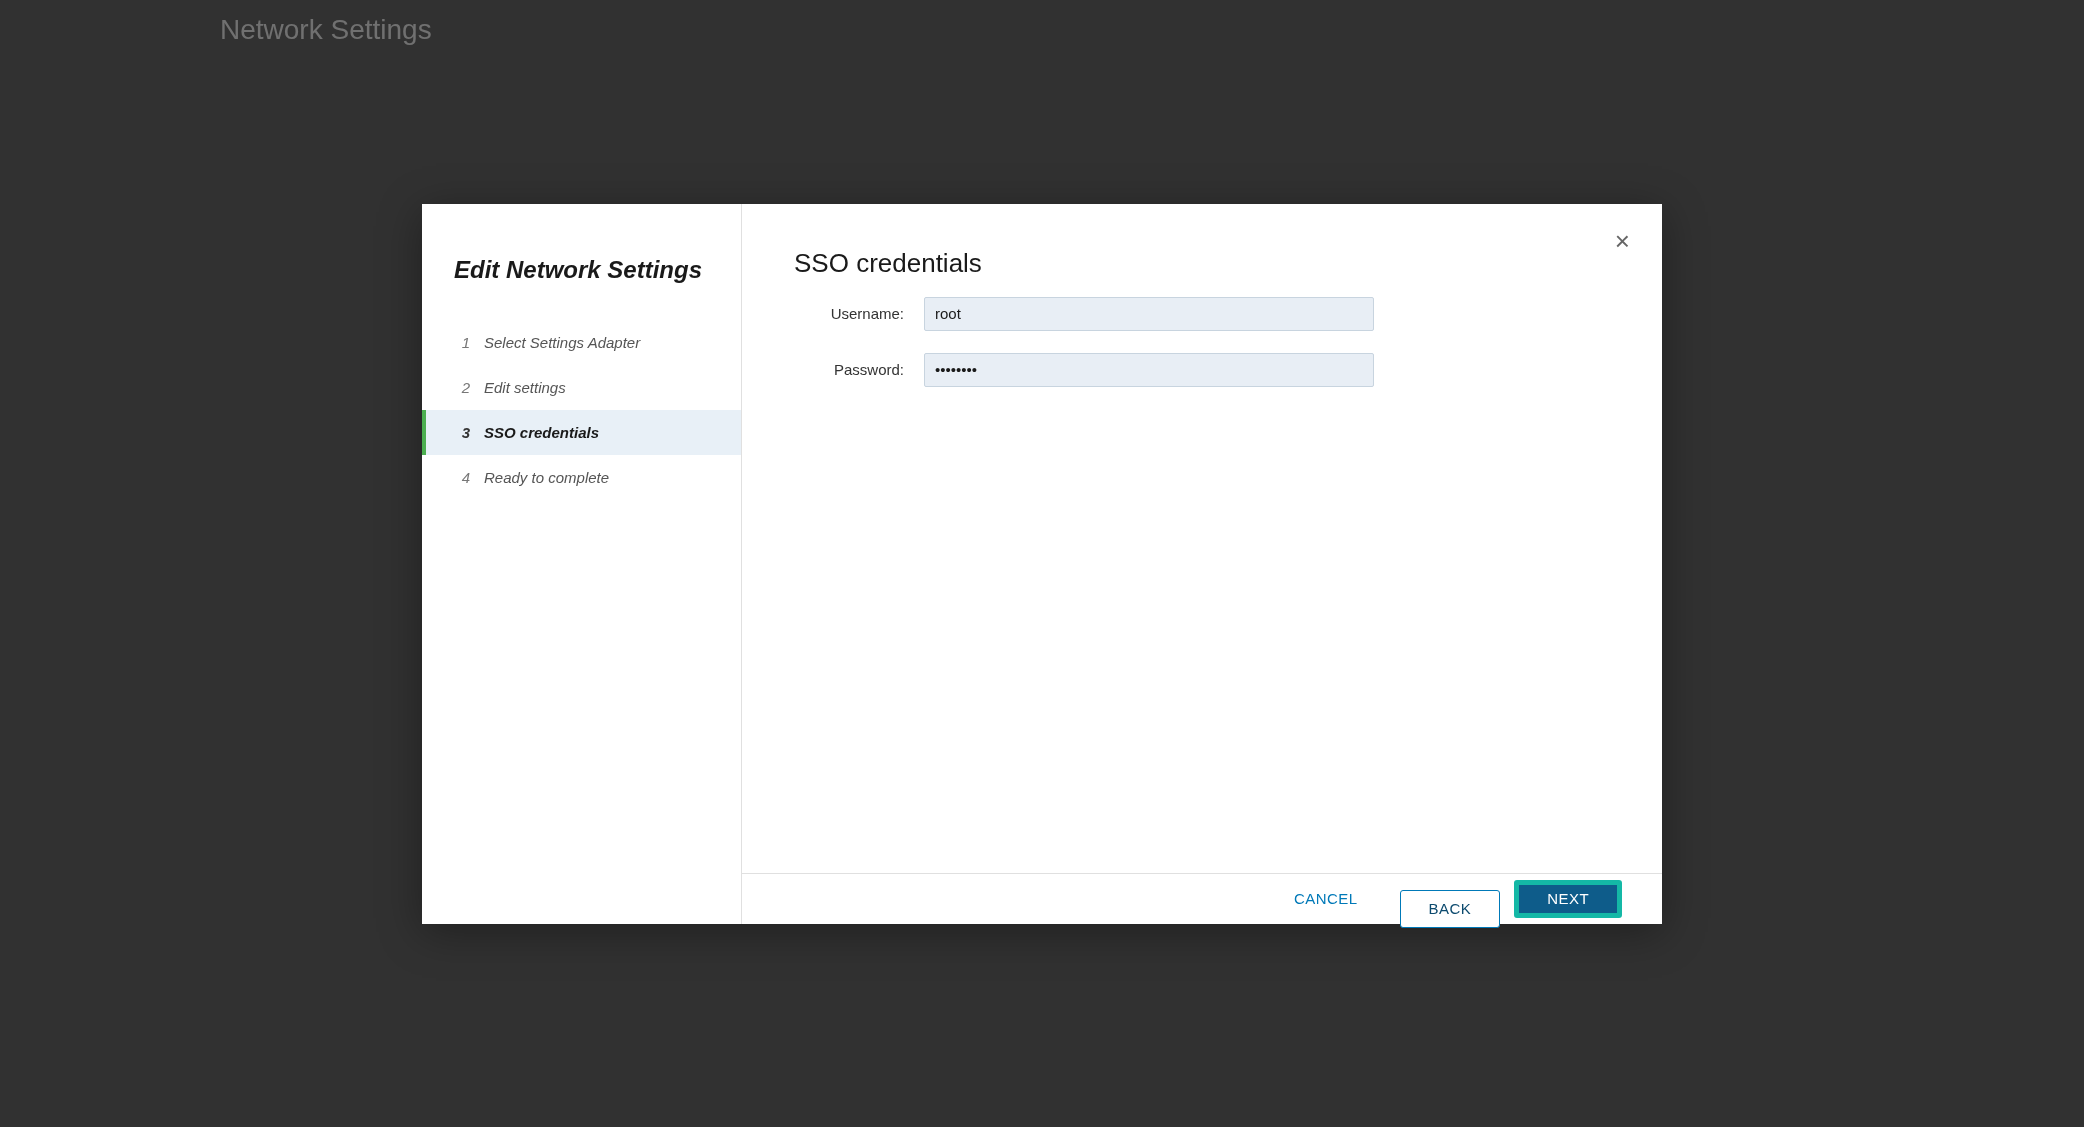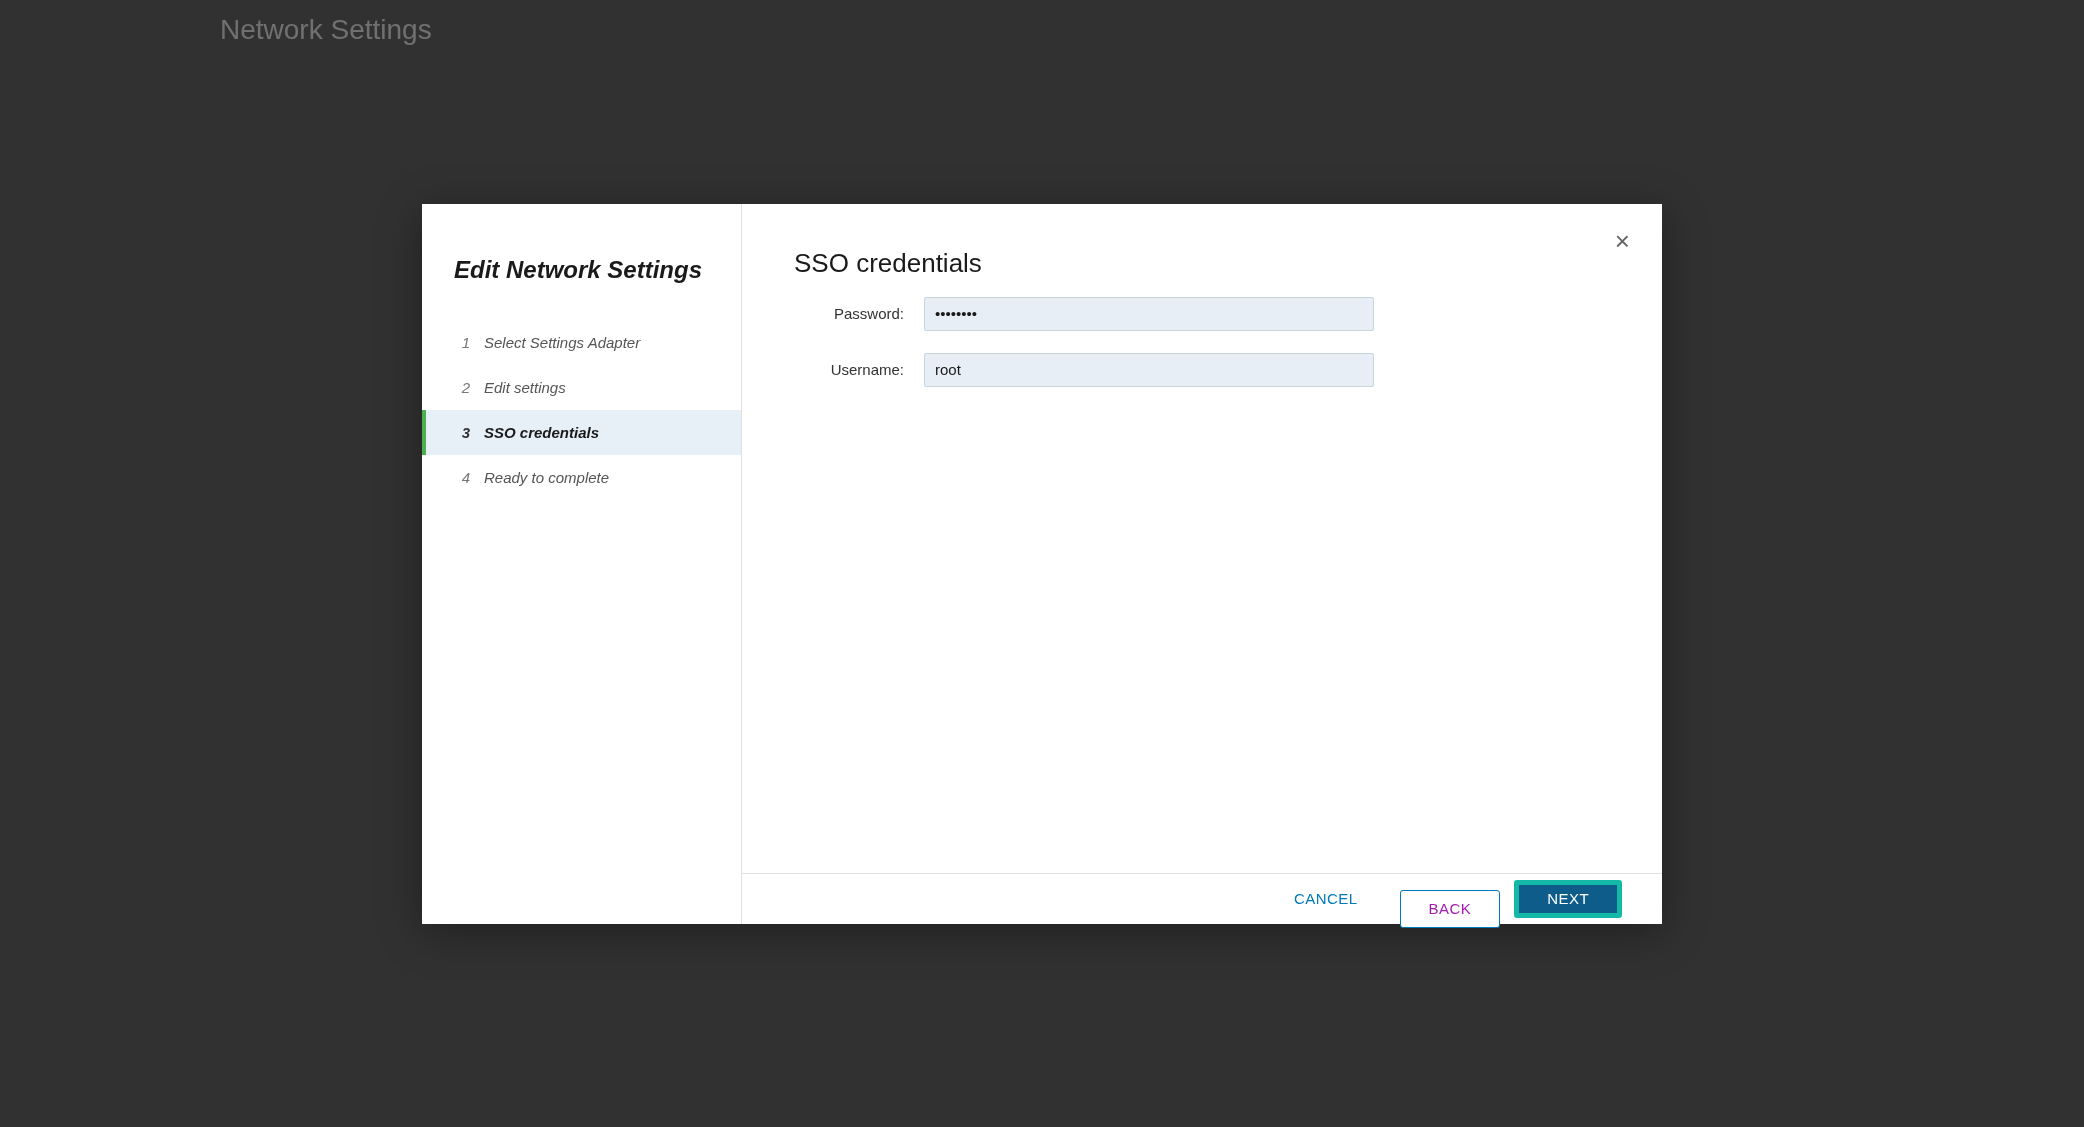--- a/index.html
+++ b/index.html
@@ -197,21 +197,21 @@
     }
 
     .btn-cancel {
       background: transparent;
       color: #0079b8;
       border: none;
     }
 
     .btn-back {
       background: #fff;
-      color: #a21caf;
+      color: #0c4a6e;
       border: 1px solid #0079b8;
       margin-top: 20px;
     }
 
     .btn-next {
       background: #0e5c8a;
       color: #fff;
       border: 5px solid #14b8a6;
     }
   </style>
@@ -245,26 +245,26 @@
       </ul>
     </div>
 
     <div class="content">
       <button class="close-btn">×</button>
 
       <div class="content-title">SSO credentials</div>
 
       <div class="form-section">
         <div class="form-row">
+          <label class="form-label">Username:</label>
+          <input class="form-input" type="text" value="root" style="">
+        </div>
+        <div class="form-row">
           <label class="form-label">Password:</label>
           <input class="form-input" type="password" value="12345678" style="">
-        </div>
-        <div class="form-row">
-          <label class="form-label">Username:</label>
-          <input class="form-input" type="text" value="root" style="">
         </div>
       </div>
 
       <div class="dialog-footer">
         <button class="btn btn-cancel">CANCEL</button>
         <button class="btn btn-back">BACK</button>
         <button class="btn btn-next">NEXT</button>
       </div>
     </div>
 

